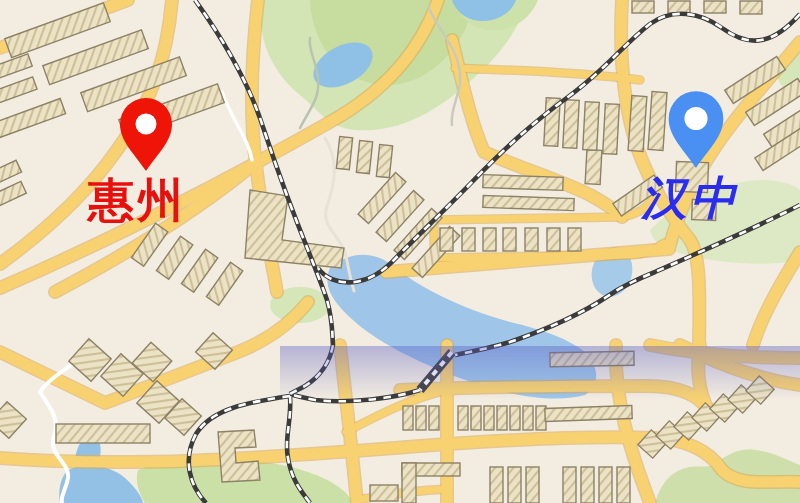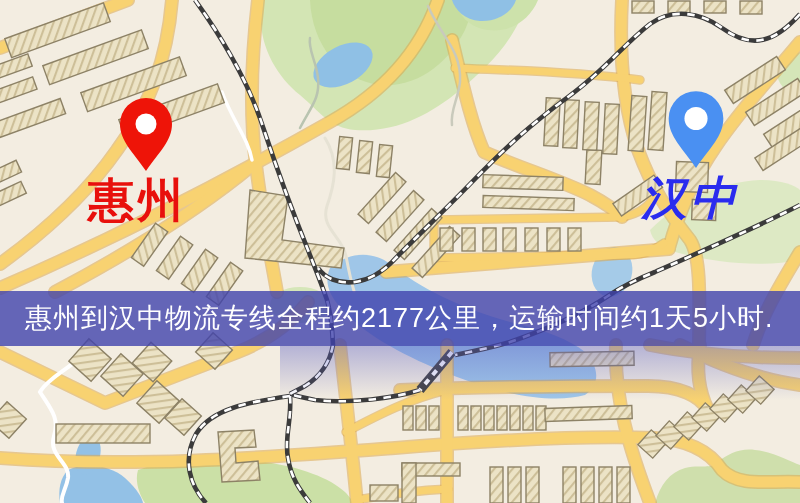--- a/index.html
+++ b/index.html
@@ -227,15 +227,14 @@
 
 <svg class="pin" style="left:665px;top:88px" width="62" height="82" viewBox="-28 -76 56 78">
   <path d="M0,0 C-13,-19 -26,-30 -26,-47 A26,26 0 1 1 26,-47 C26,-30 13,-19 0,0 Z" fill="#4a90f2"></path>
   <circle cx="0" cy="-47" r="11" fill="#ffffff"></circle>
 </svg>
 
 <div id="dest-label" class="place-label">汉中</div>
 
 <div id="origin-label" class="place-label">惠州</div>
 
-<div id="banner">惠州到汉中物流专线全程约2177公里，运输时间约1天5小时.</div>
 
 </div>
 
 </body></html>

